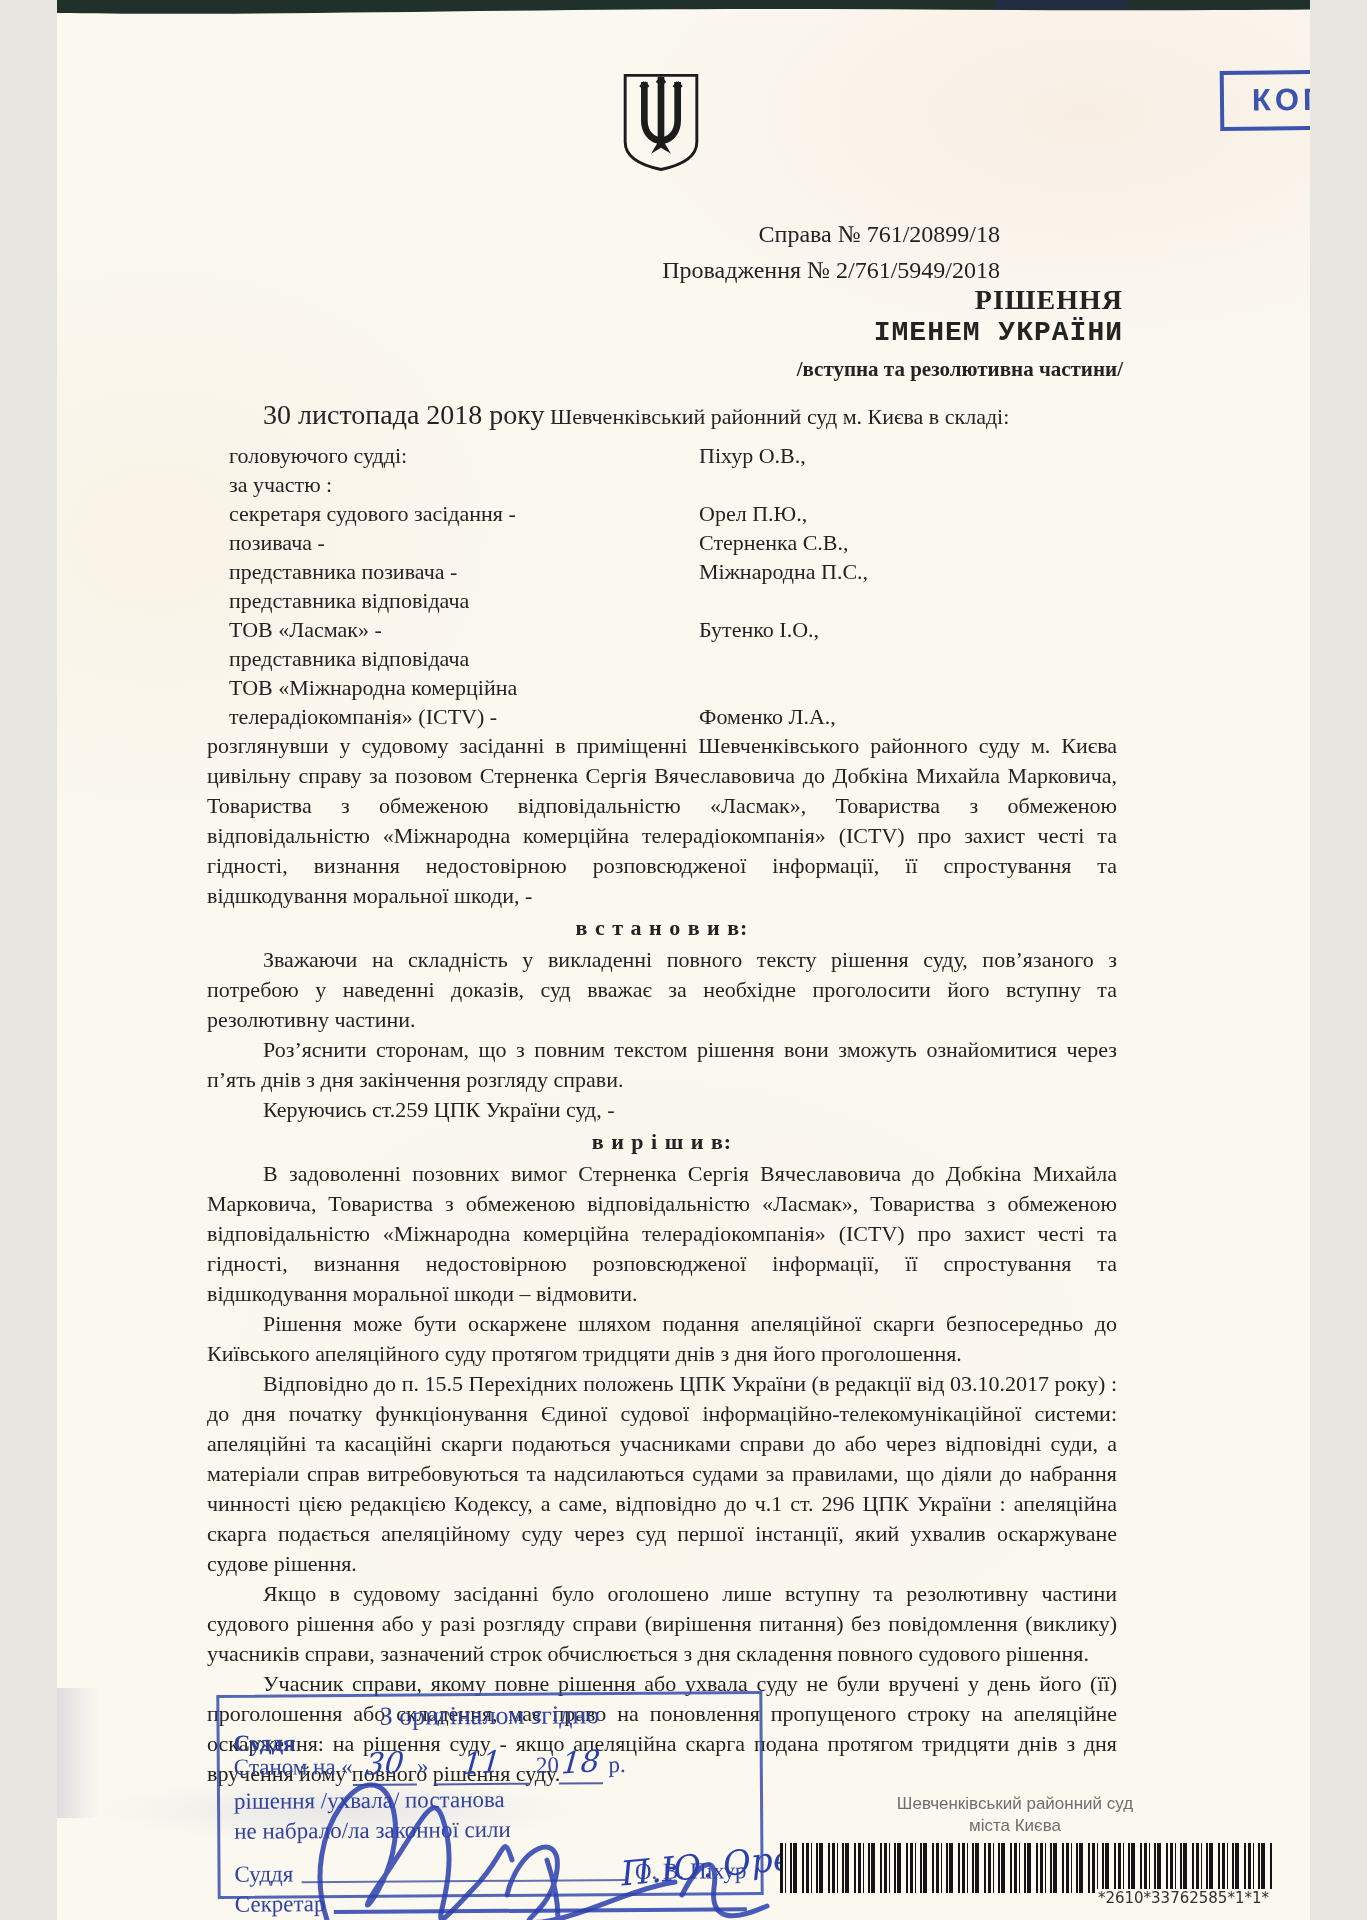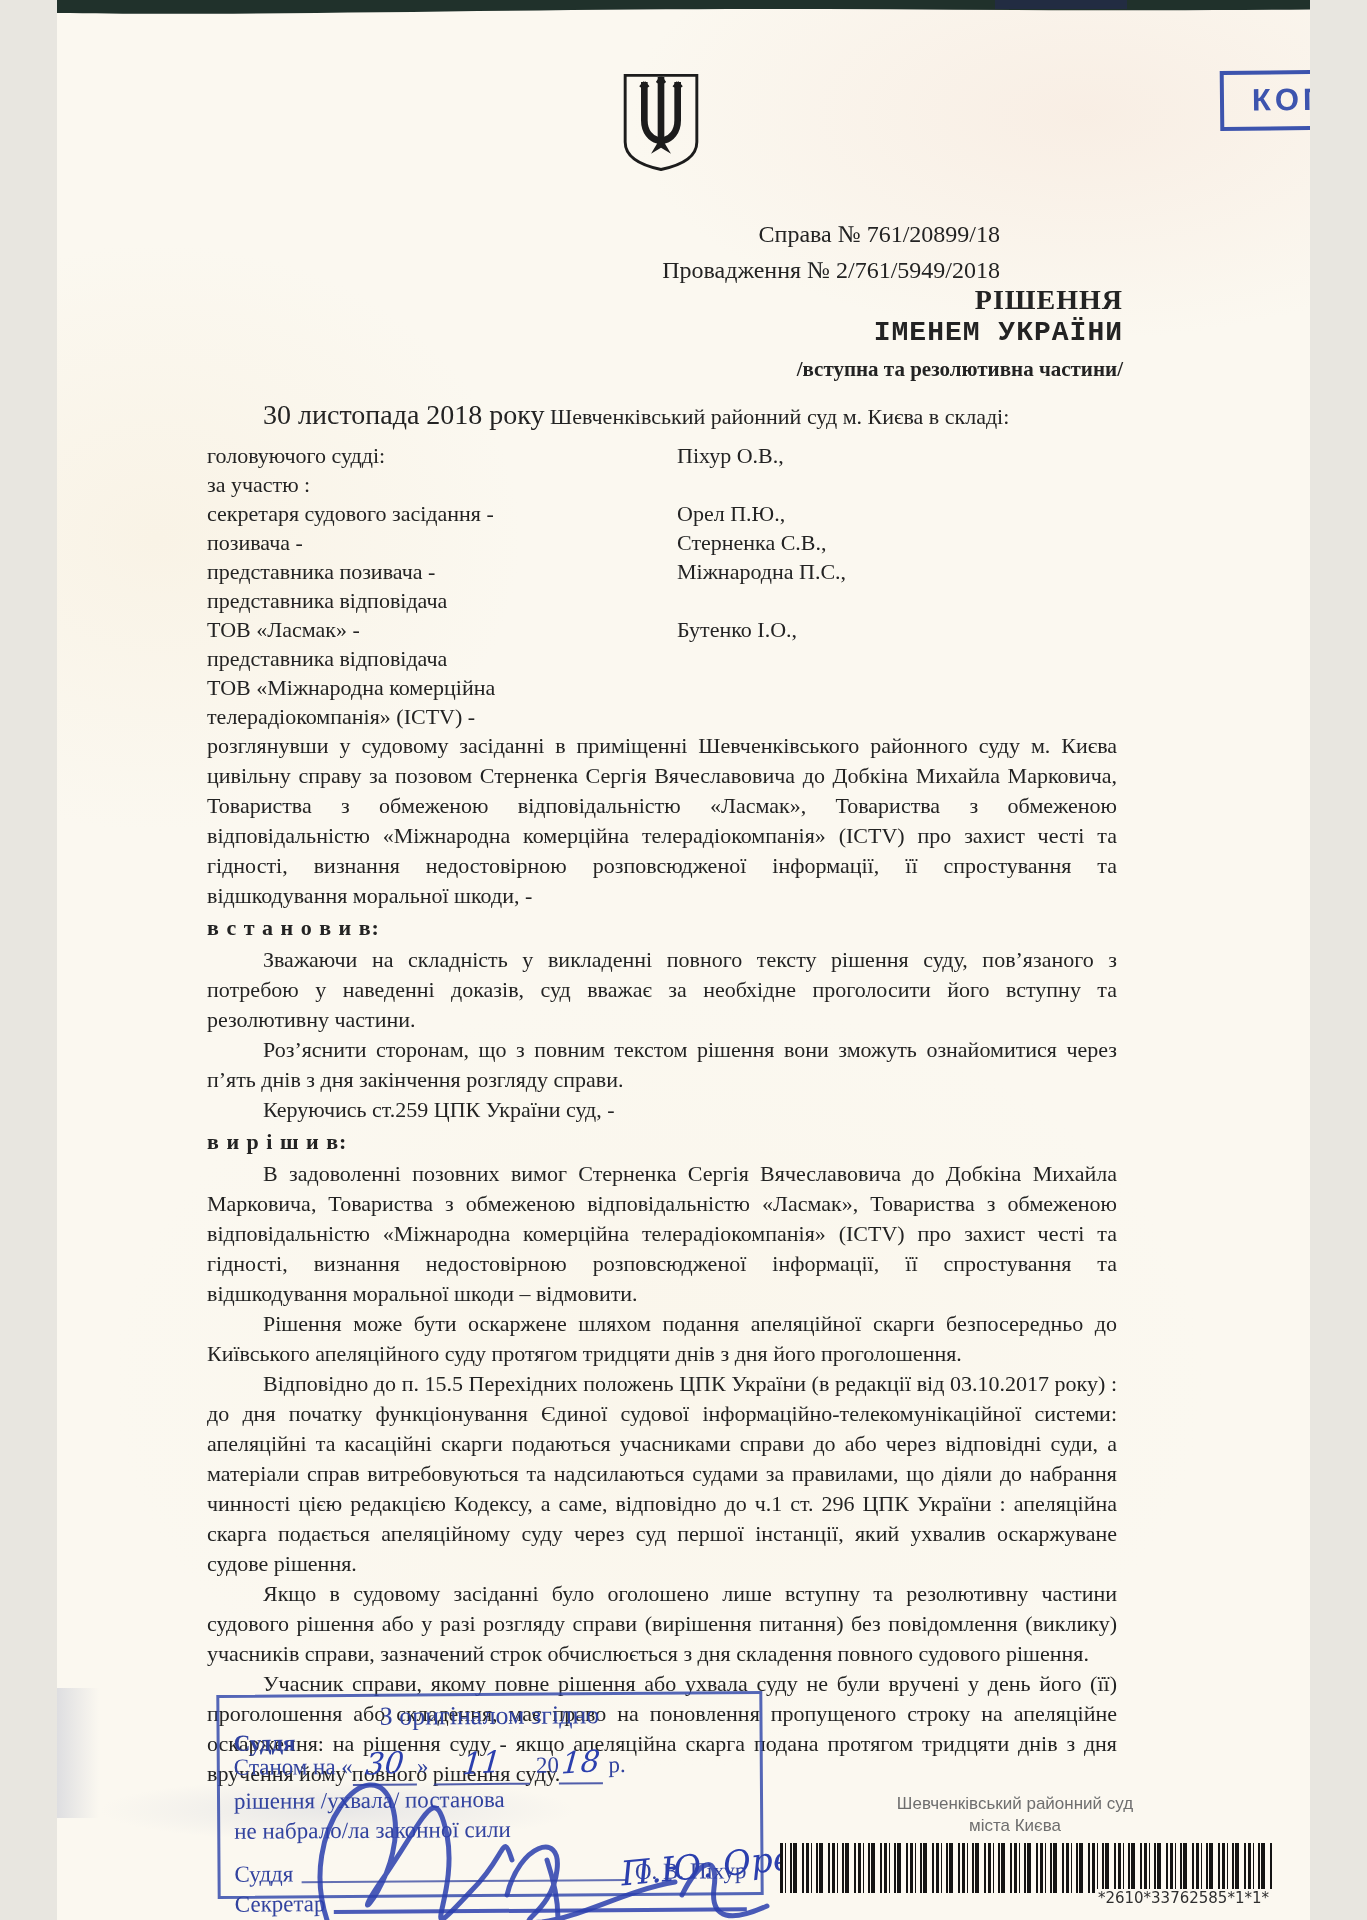--- a/index.html
+++ b/index.html
@@ -30,24 +30,24 @@
   .case-block{position:absolute;top:216px;right:310px;text-align:right;font-size:24px;line-height:36px;}
 
   .title-block{position:absolute;top:284px;left:156px;width:910px;text-align:right;}
   .title-1{font-size:28px;font-weight:bold;letter-spacing:1px;line-height:32px;}
   .title-2{font-size:28px;font-weight:bold;letter-spacing:1px;line-height:34px;font-family:Liberation Mono, monospace;}
   .title-3{font-size:21px;font-weight:bold;line-height:30px;margin-top:4px;}
 
   .content{position:absolute;left:150px;top:398px;width:910px;font-size:22px;}
   .intro{margin:0 0 7px 0;text-indent:56px;line-height:34px;}
   .intro .intro-date{font-size:28px;}
-  .party-row{display:grid;grid-template-columns:470px auto;line-height:29px;}
+  .party-row{display:grid;grid-template-columns:470px auto;line-height:29px;margin-left:22px;}
   .para{margin:0;text-align:justify;line-height:30px;}
   .para.indent{text-indent:56px;}
-  .section-heading{text-align:left;font-weight:bold;font-size:22px;letter-spacing:1px;line-height:32px;margin:1px 0;}
+  .section-heading{text-align:center;font-weight:bold;font-size:22px;letter-spacing:1px;line-height:32px;margin:1px 0;}
 
   .cert-stamp{
     position:absolute;left:160px;top:1693px;width:546px;height:204px;
     border:3px solid rgba(46,70,170,0.82);color:#32439f;font-size:23px;
     padding:4px 14px;box-sizing:border-box;transform:rotate(-0.4deg);
   }
   .cs-title{text-align:center;font-size:26px;line-height:32px;}
   .cs-bold{font-weight:bold;line-height:20px;margin-bottom:-6px;}
   .cs-date-line{line-height:34px;white-space:nowrap;}
   .blank{display:inline-block;border-bottom:2px solid rgba(50,67,159,0.85);text-align:center;}
@@ -159,20 +159,21 @@
           <span class="pvalue"></span>
         </div>
 
         <div class="party-row">
           <span class="plabel">ТОВ «Міжнародна комерційна</span>
           <span class="pvalue"></span>
         </div>
 
         <div class="party-row">
           <span class="plabel">телерадіокомпанія» (ICTV) -</span>
+          <span class="pvalue">Фоменко Л.А.,</span>
         </div>
       </div>
 
     <p class="para">розглянувши у судовому засіданні в приміщенні Шевченківського районного суду м. Києва цивільну справу за позовом Стерненка Сергія Вячеславовича до Добкіна Михайла Марковича, Товариства з обмеженою відповідальністю «Ласмак», Товариства з обмеженою відповідальністю «Міжнародна комерційна телерадіокомпанія» (ICTV) про захист честі та гідності, визнання недостовірною розповсюдженої інформації, її спростування та відшкодування моральної шкоди, -</p>
 
     <p class="section-heading">в с т а н о в и в:</p>
 
     <div>
 
         <p class="para indent">Зважаючи на складність у викладенні повного тексту рішення суду, пов’язаного з потребою у наведенні доказів, суд вважає за необхідне проголосити його вступну та резолютивну частини.</p>

